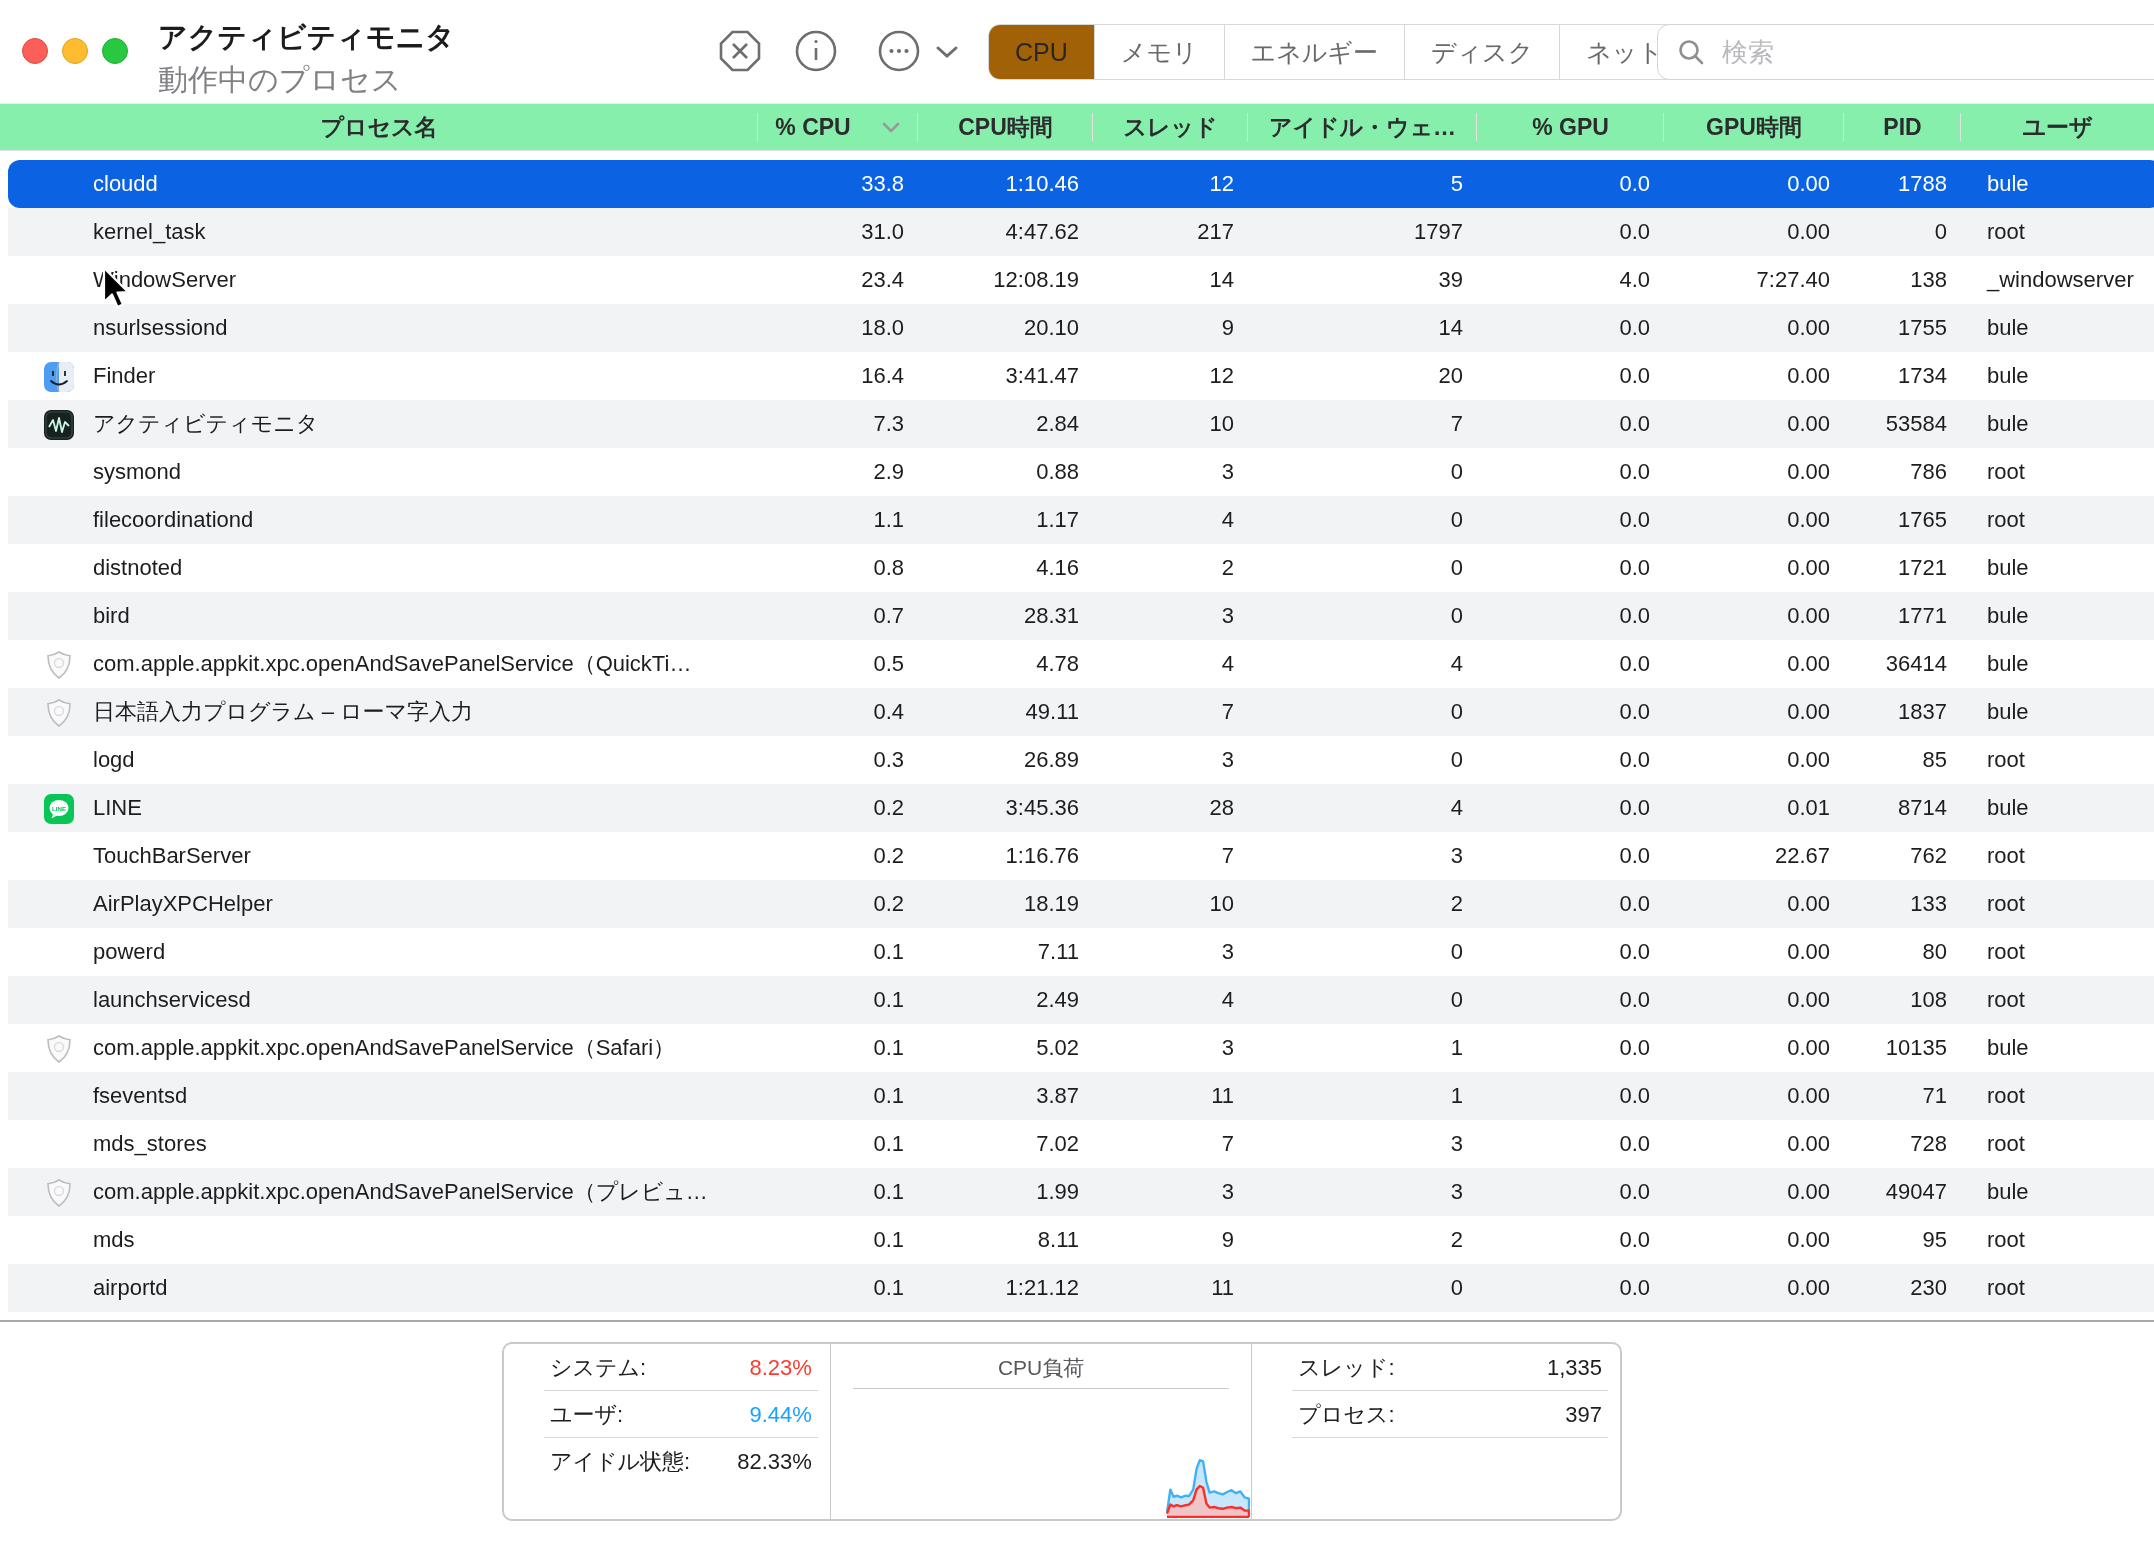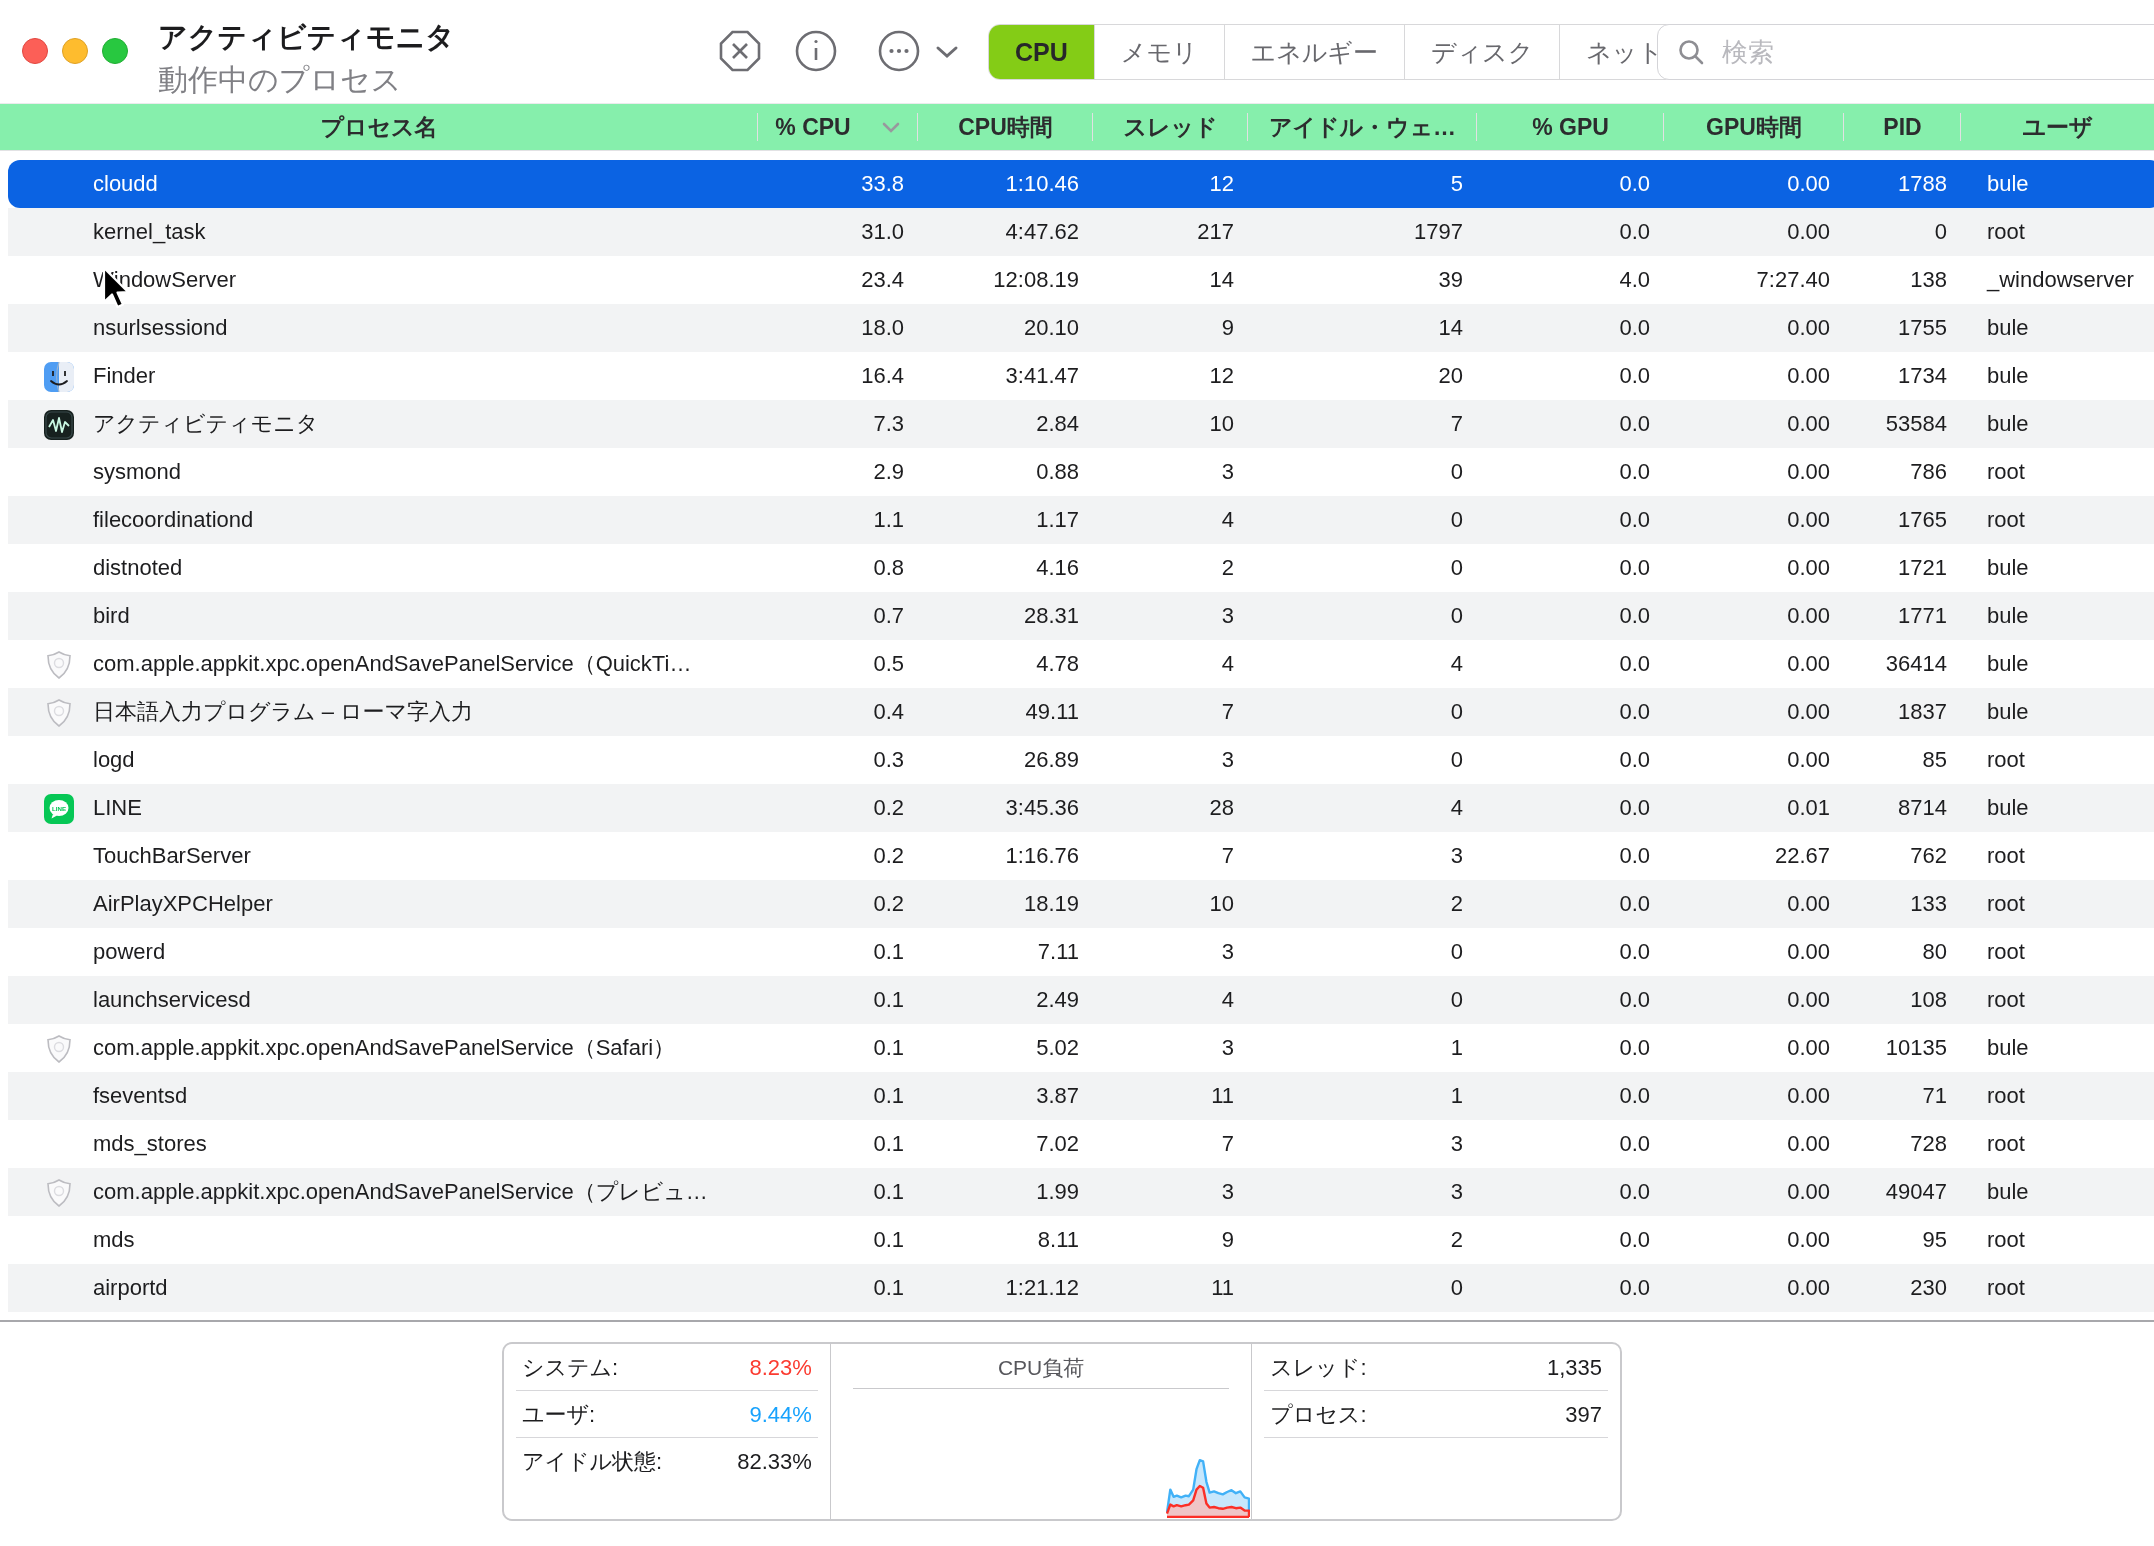--- a/index.html
+++ b/index.html
@@ -20,21 +20,21 @@
   #btn-info{left:793px;}
   #btn-options{left:876px;}
   #options-chevron{position:absolute;left:934px;top:43px;}
 
   
   #tabs{position:absolute;left:988px;top:24px;height:54px;display:flex;
         border:1px solid #d8d8da;border-radius:12px;overflow:hidden;background:#ffffff;}
   .tab{height:54px;line-height:54px;font-size:25px;color:#68686d;padding:0 26px;
        border-right:1px solid #d8d8da;white-space:nowrap;}
   .tab:last-child{border-right:none;}
-  .tab.selected{background:#84cc16;color:#27272a;font-weight:700;}
+  .tab.selected{background:#a16207;color:#27272a;font-weight:400;}
 
   
   #search{position:absolute;left:1657px;top:24px;width:640px;height:54px;border:1px solid #d4d4d8;
           border-radius:12px;background:#fff;display:flex;align-items:center;}
   #search svg{margin-left:18px;flex:none;}
   #search input{border:none;outline:none;font-size:26px;color:#a21caf;margin-left:14px;width:420px;
                 font-family:Liberation Sans, sans-serif;background:transparent;}
   #search input::placeholder{color:#b9b9be;}
 
   
@@ -59,21 +59,21 @@
   .cell.name .picon{position:absolute;left:36px;top:9px;width:30px;height:30px;}
 
   #table-bottom-line{position:absolute;left:0;top:1320px;width:2154px;height:2px;background:#a8a8ac;}
 
   
   #cursor{position:absolute;left:98px;top:266px;}
 
   
   #footer-panel{position:absolute;left:502px;top:1342px;width:1120px;height:179px;box-sizing:border-box;
                 border:2px solid #c9c9cc;border-radius:10px;display:flex;background:#fff;}
-  .fcol{position:relative;box-sizing:border-box;}
+  .fcol{position:relative;box-sizing:border-box;padding-left:28px;}
   #fcol-left{width:328px;border-right:1px solid #c9c9cc;}
   #fcol-mid{width:423px;border-right:1px solid #c9c9cc;}
   #fcol-right{width:369px;}
   .stat-row{position:relative;height:47px;display:flex;align-items:center;justify-content:space-between;
             padding:0 18px;font-size:22px;}
   .stat-row .sep{position:absolute;left:12px;right:12px;bottom:0;height:1px;background:#d7d7da;}
   .stat-label{color:#1d1d1f;}
   .stat-value{color:#1d1d1f;}
   #chart-title{position:absolute;left:0;top:10px;width:100%;text-align:center;font-size:21px;
                font-weight:400;color:#57575c;}

